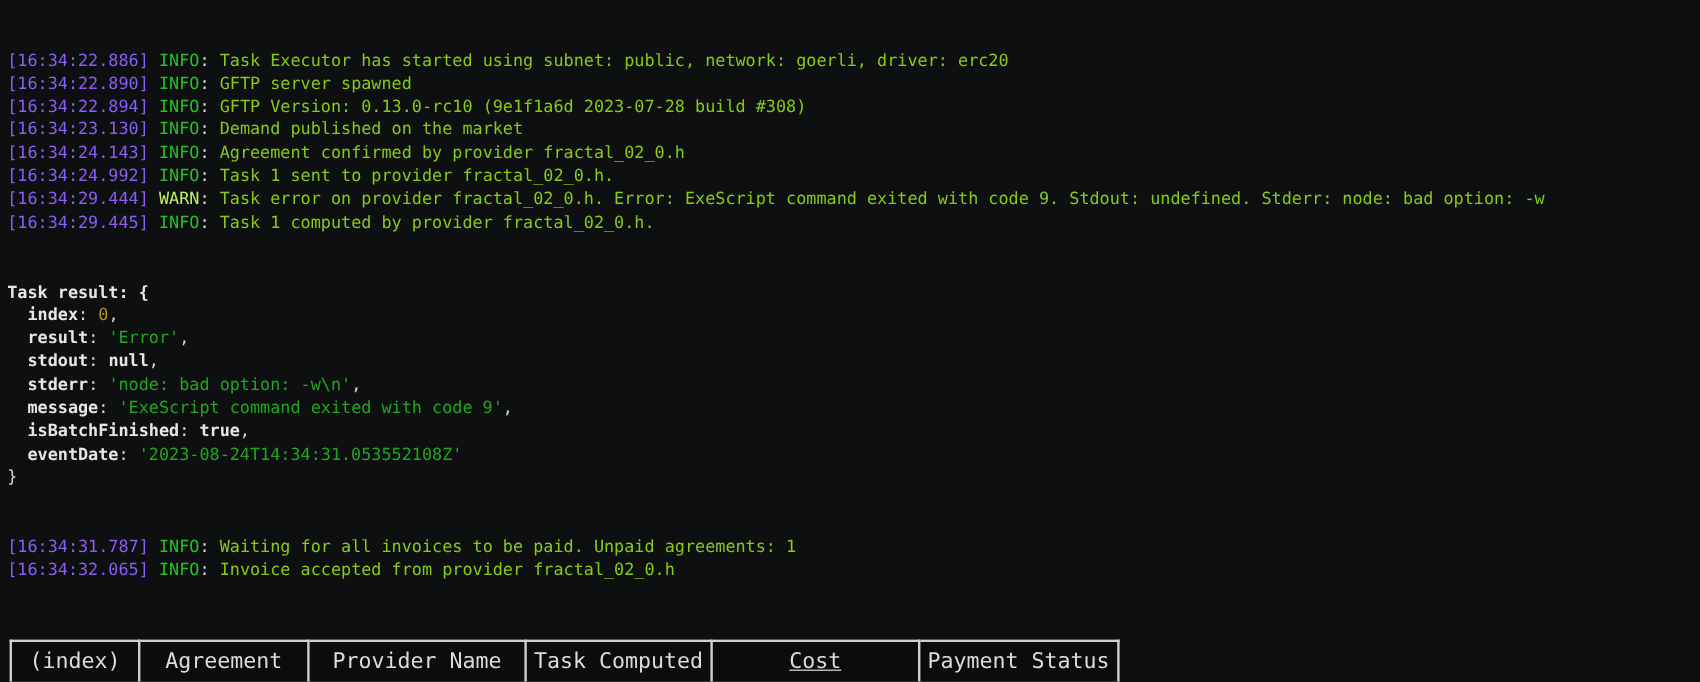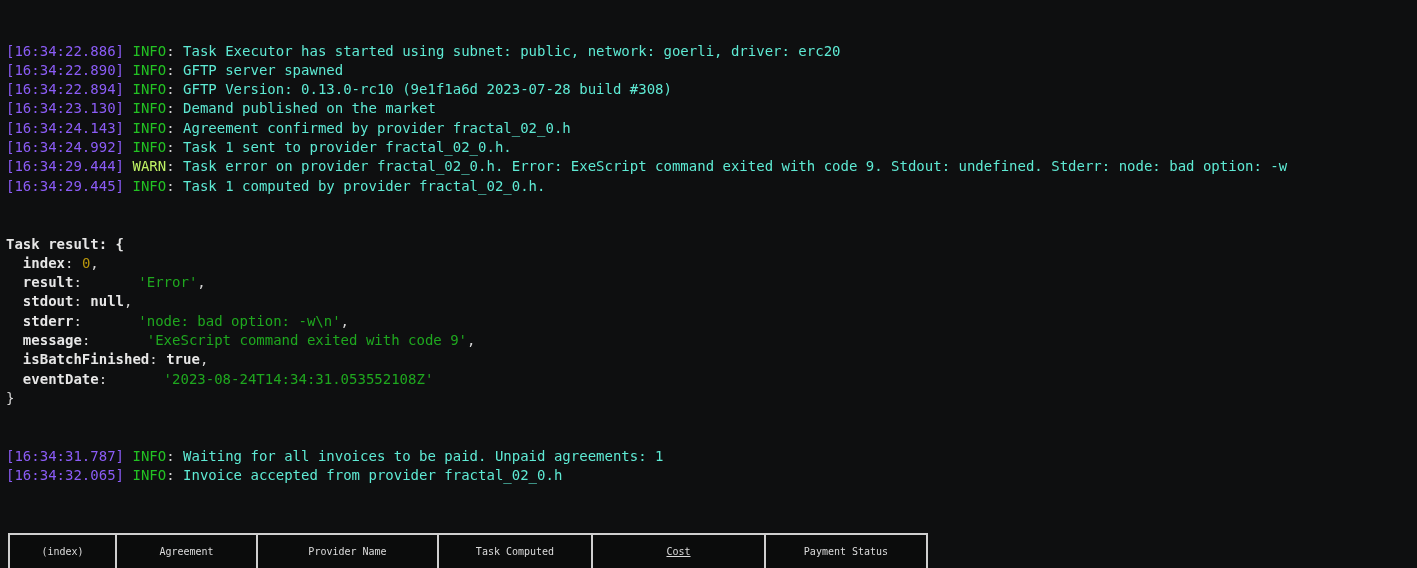--- a/index.html
+++ b/index.html
@@ -18,41 +18,41 @@
     -webkit-font-smoothing: antialiased;
   }
   #terminal {
     padding: 3px 0 0 6px;
     white-space: pre;
   }
   .line { white-space: pre; }
   .ts    { color: #8b5cf6; }
   .info  { color: #23c223; }
   .warn  { color: #bef264; }
-  .msg   { color: #5eead4; }
+  .msg   { color: #84cc16; }
   .key   { color: #e6e6e6; font-weight: bold; }
   .punct { color: #d7d7d7; }
-  .str   { color: #1fa81f; margin-left: 48px; }
+  .str   { color: #1fa81f; }
   .num   { color: #b8960c; }
   .lit   { color: #e6e6e6; font-weight: bold; }
   .brace { color: #d7d7d7; }
 
   
   #result-table {
     border-collapse: collapse;
     margin: 9px 0 9px 2px;
     table-layout: fixed;
     background: #0b0c0c;
   }
   #result-table td {
     border: 2px solid #cfcfcf;
     text-align: center;
     height: 33px;
     padding: 0 6px;
-    font-size: 10px;
+    font-size: 18px;
     white-space: nowrap;
   }
   #result-table thead td {
     color: #dcdcdc;
   }
   .c0 { width: 93px; }
   .c1 { width: 127px; }
   .c2 { width: 167px; border-radius: 15px; }
   .c3 { width: 140px; }
   .c4 { width: 159px; text-decoration: underline; }

